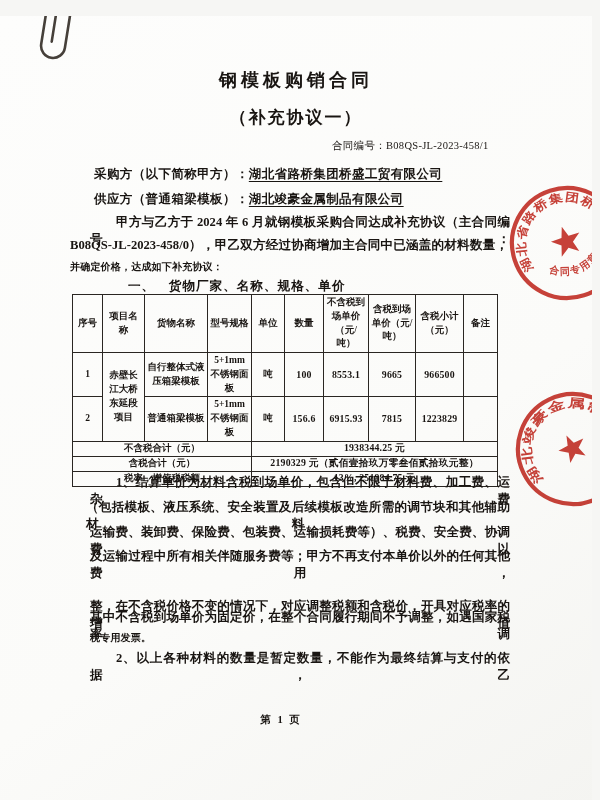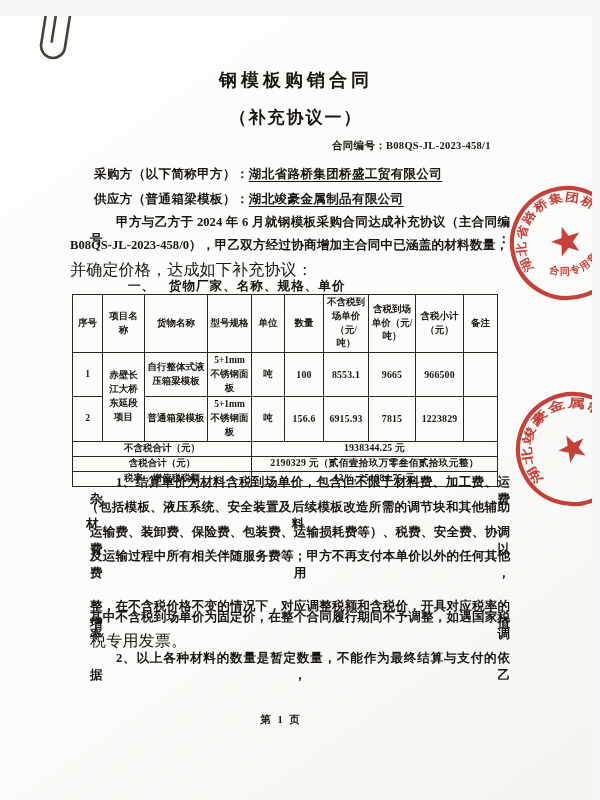--- a/index.html
+++ b/index.html
@@ -15,25 +15,25 @@
   }
   .abs{position:absolute;}
   .doc-title{
     left:0;right:0;text-align:center;font-weight:bold;
     font-size:18px;letter-spacing:4px;
   }
   .doc-subtitle{
     left:0;right:0;text-align:center;font-weight:bold;
     font-size:17px;letter-spacing:2px;
   }
-  .contract-no{font-size:10.5px;font-weight:bold;letter-spacing:.3px;}
+  .contract-no{font-size:10.5px;font-weight:normal;letter-spacing:.3px;}
   .party-line{font-size:12.5px;font-weight:600;letter-spacing:.4px;}
   .party-name{font-weight:bold;text-decoration:underline;text-underline-offset:3px;}
   .body-line{
-    font-size:16px;font-weight:400;letter-spacing:.2px;white-space:nowrap;
+    font-size:10px;font-weight:700;letter-spacing:.2px;white-space:nowrap;
   }
   .jline{
     font-size:12.6px;font-weight:600;
     text-align:justify;text-align-last:justify;
     width:420px;
   }
   .section-heading{font-size:12.6px;font-weight:bold;letter-spacing:1px;}
   table.goods{
     border-collapse:collapse;table-layout:fixed;width:425px;
     font-size:9.5px;font-weight:600;

